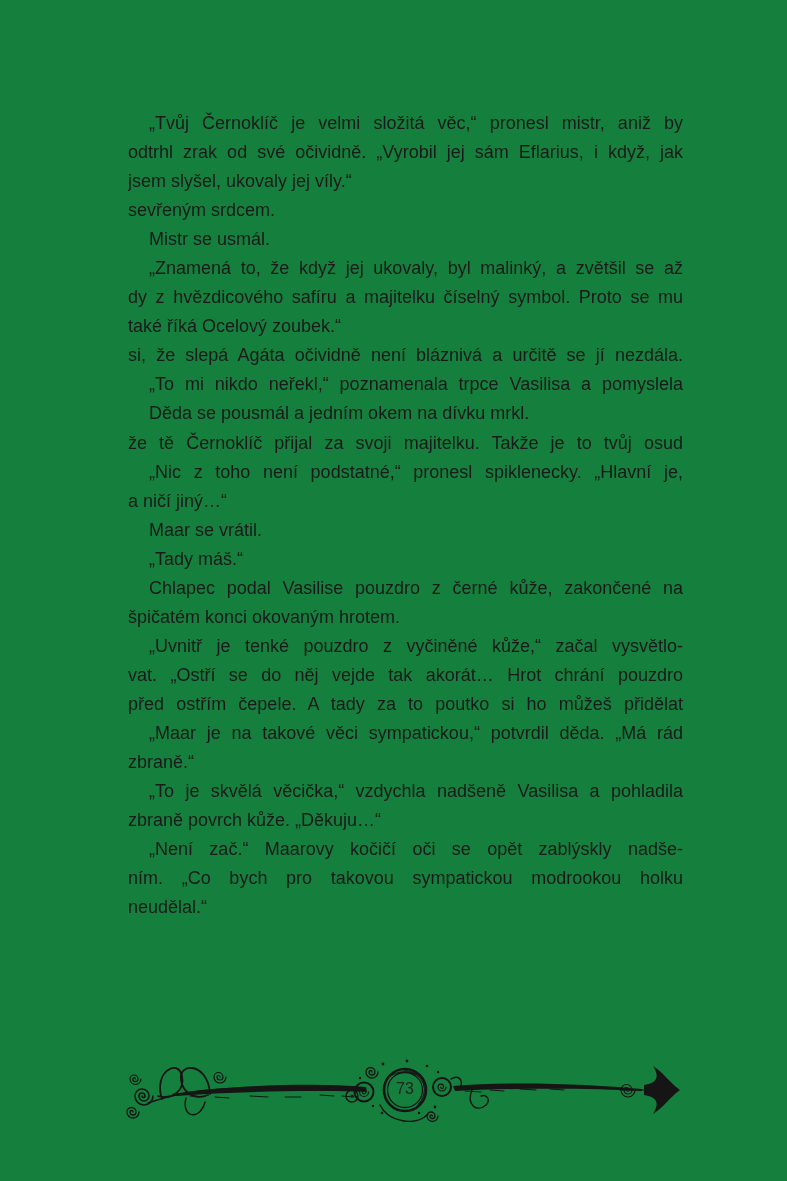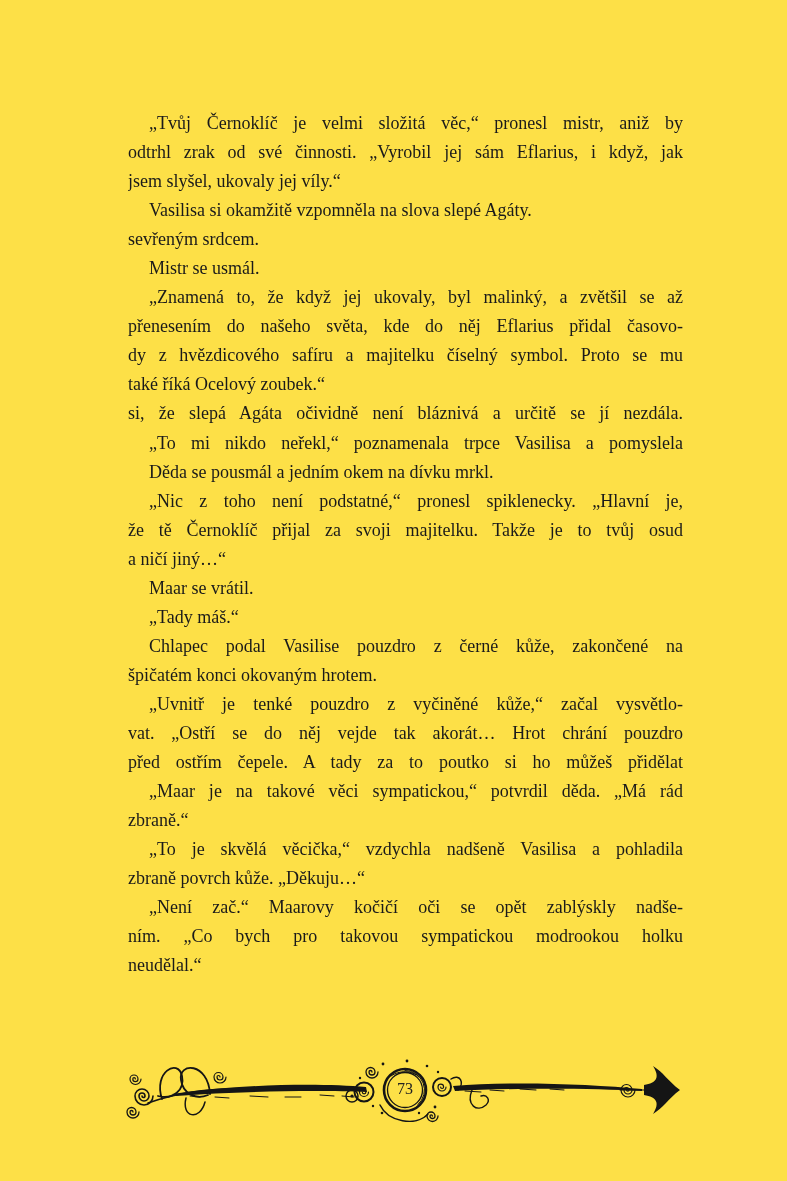--- a/index.html
+++ b/index.html
@@ -1,22 +1,22 @@
 <!DOCTYPE html>
 <html lang="cs"><head>
 <meta charset="utf-8">
 <style>
   html,body{margin:0;padding:0;background:#ffffff;}
   .page{
     position:relative;
     width:787px;
     height:1181px;
-    background:#fde047;
+    background:#15803d;
     overflow:hidden;
-    font-family:Liberation Serif, serif;
+    font-family:Liberation Sans, sans-serif;
     color:#1a1a1a;
   }
   .text-block{
     position:absolute;
     left:128px;
     top:109px;
     width:555px;
   }
   .line{
     font-size:18px;
@@ -58,34 +58,32 @@
     color:#222;
   }
 </style>
 </head>
 <body>
 
 <div class="page">
 
   <div class="text-block">
       <div class="line indent just">„Tvůj Černoklíč je velmi složitá věc,“ pronesl mistr, aniž by</div>
-      <div class="line just">odtrhl zrak od své činnosti. „Vyrobil jej sám Eflarius, i když, jak</div>
+      <div class="line just">odtrhl zrak od své očividně. „Vyrobil jej sám Eflarius, i když, jak</div>
       <div class="line">jsem slyšel, ukovaly jej víly.“</div>
-      <div class="line indent">Vasilisa si okamžitě vzpomněla na slova slepé Agáty.</div>
       <div class="line">sevřeným srdcem.</div>
       <div class="line indent">Mistr se usmál.</div>
       <div class="line indent just">„Znamená to, že když jej ukovaly, byl malinký, a zvětšil se až</div>
-      <div class="line just">přenesením do našeho světa, kde do něj Eflarius přidal časovo-</div>
       <div class="line just">dy z hvězdicového safíru a majitelku číselný symbol. Proto se mu</div>
       <div class="line">také říká Ocelový zoubek.“</div>
       <div class="line just">si, že slepá Agáta očividně není bláznivá a určitě se jí nezdála.</div>
       <div class="line indent just">„To mi nikdo neřekl,“ poznamenala trpce Vasilisa a pomyslela</div>
       <div class="line indent">Děda se pousmál a jedním okem na dívku mrkl.</div>
+      <div class="line just">že tě Černoklíč přijal za svoji majitelku. Takže je to tvůj osud</div>
       <div class="line indent just">„Nic z toho není podstatné,“ pronesl spiklenecky. „Hlavní je,</div>
-      <div class="line just">že tě Černoklíč přijal za svoji majitelku. Takže je to tvůj osud</div>
       <div class="line">a ničí jiný…“</div>
       <div class="line indent">Maar se vrátil.</div>
       <div class="line indent">„Tady máš.“</div>
       <div class="line indent just">Chlapec podal Vasilise pouzdro z černé kůže, zakončené na</div>
       <div class="line">špičatém konci okovaným hrotem.</div>
       <div class="line indent just">„Uvnitř je tenké pouzdro z vyčiněné kůže,“ začal vysvětlo-</div>
       <div class="line just">vat. „Ostří se do něj vejde tak akorát… Hrot chrání pouzdro</div>
       <div class="line just">před ostřím čepele. A tady za to poutko si ho můžeš přidělat</div>
       <div class="line indent just">„Maar je na takové věci sympatickou,“ potvrdil děda. „Má rád</div>
       <div class="line">zbraně.“</div>

